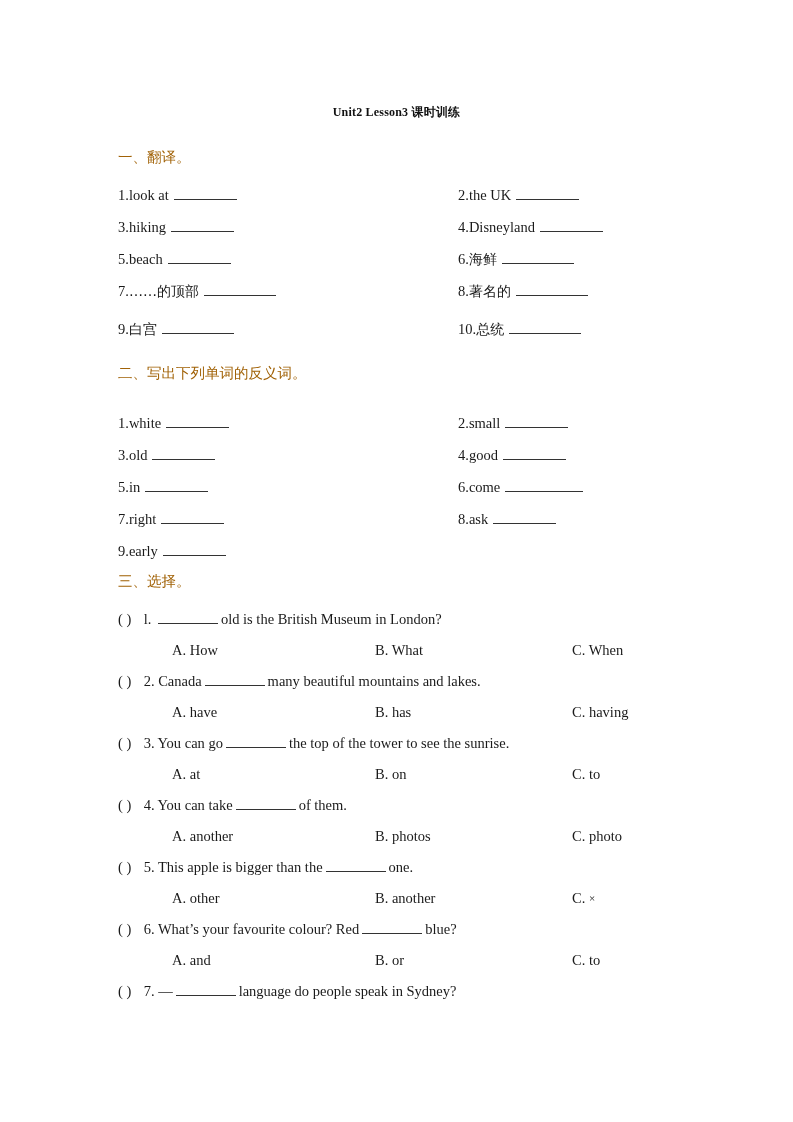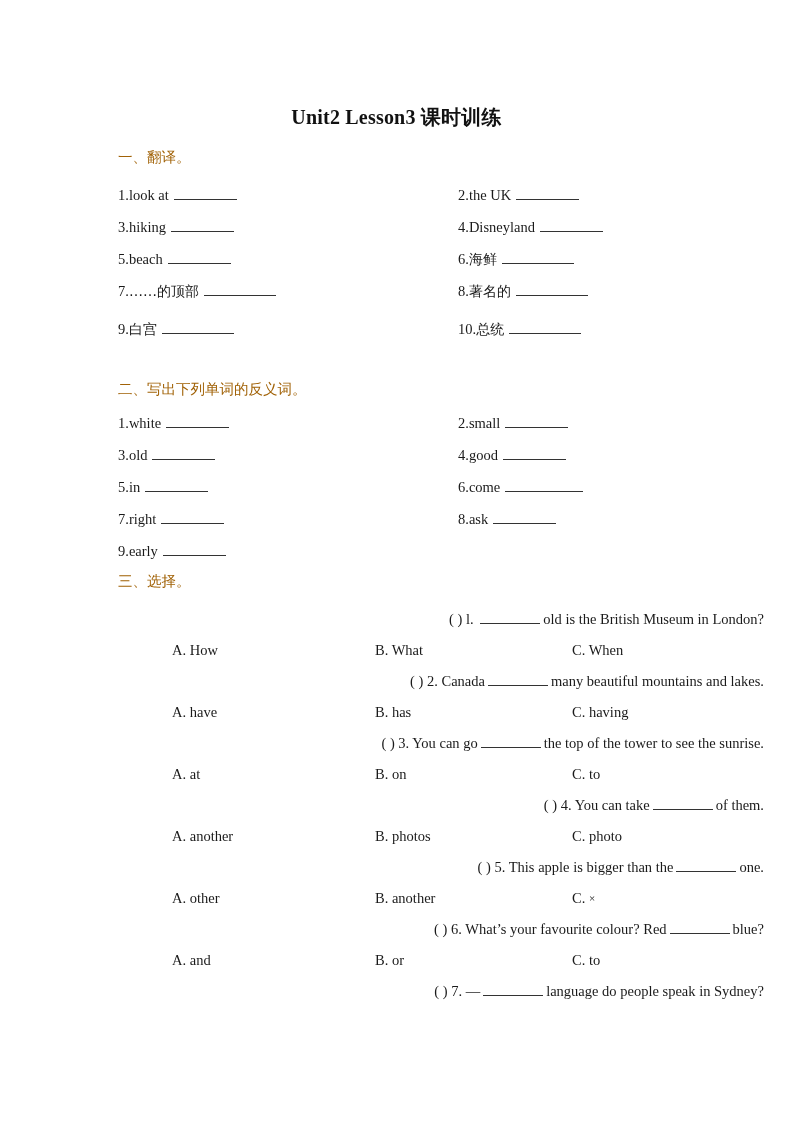--- a/index.html
+++ b/index.html
@@ -23,36 +23,36 @@
     box-sizing: border-box;
   }
 
   
   .doc-title {
     position: absolute;
     top: 104px;
     left: 0;
     width: 793px;
     text-align: center;
-    font-size: 20px;
+    font-size: 12px;
     font-weight: bold;
     letter-spacing: 0.2px;
     color: #111;
   }
 
   
   .section-heading {
     position: absolute;
     left: 118px;
     font-size: 14.5px;
     color: #a16207;
     white-space: nowrap;
   }
   #sec1-heading { top: 148px; }
-  #sec2-heading { top: 380px; text-align: center; }
+  #sec2-heading { top: 364px; text-align: center; }
   #sec3-heading { top: 572px; }
 
   
   .fill-grid {
     position: absolute;
     left: 0;
     width: 793px;
   }
   #sec1-grid { top: 185px; }
   #sec2-grid { top: 413px; }
@@ -97,21 +97,20 @@
   
   #mc-list {
     position: absolute;
     left: 0;
     top: 609px;
     width: 793px;
   }
   .mc-item {
     position: relative;
     width: 646px;
-    text-align: right;
   }
   .mc-stem {
     position: relative;
     left: 118px;
     font-size: 14.5px;
     line-height: 21px;
     white-space: nowrap;
     height: 31px;
   }
   .mc-paren {

